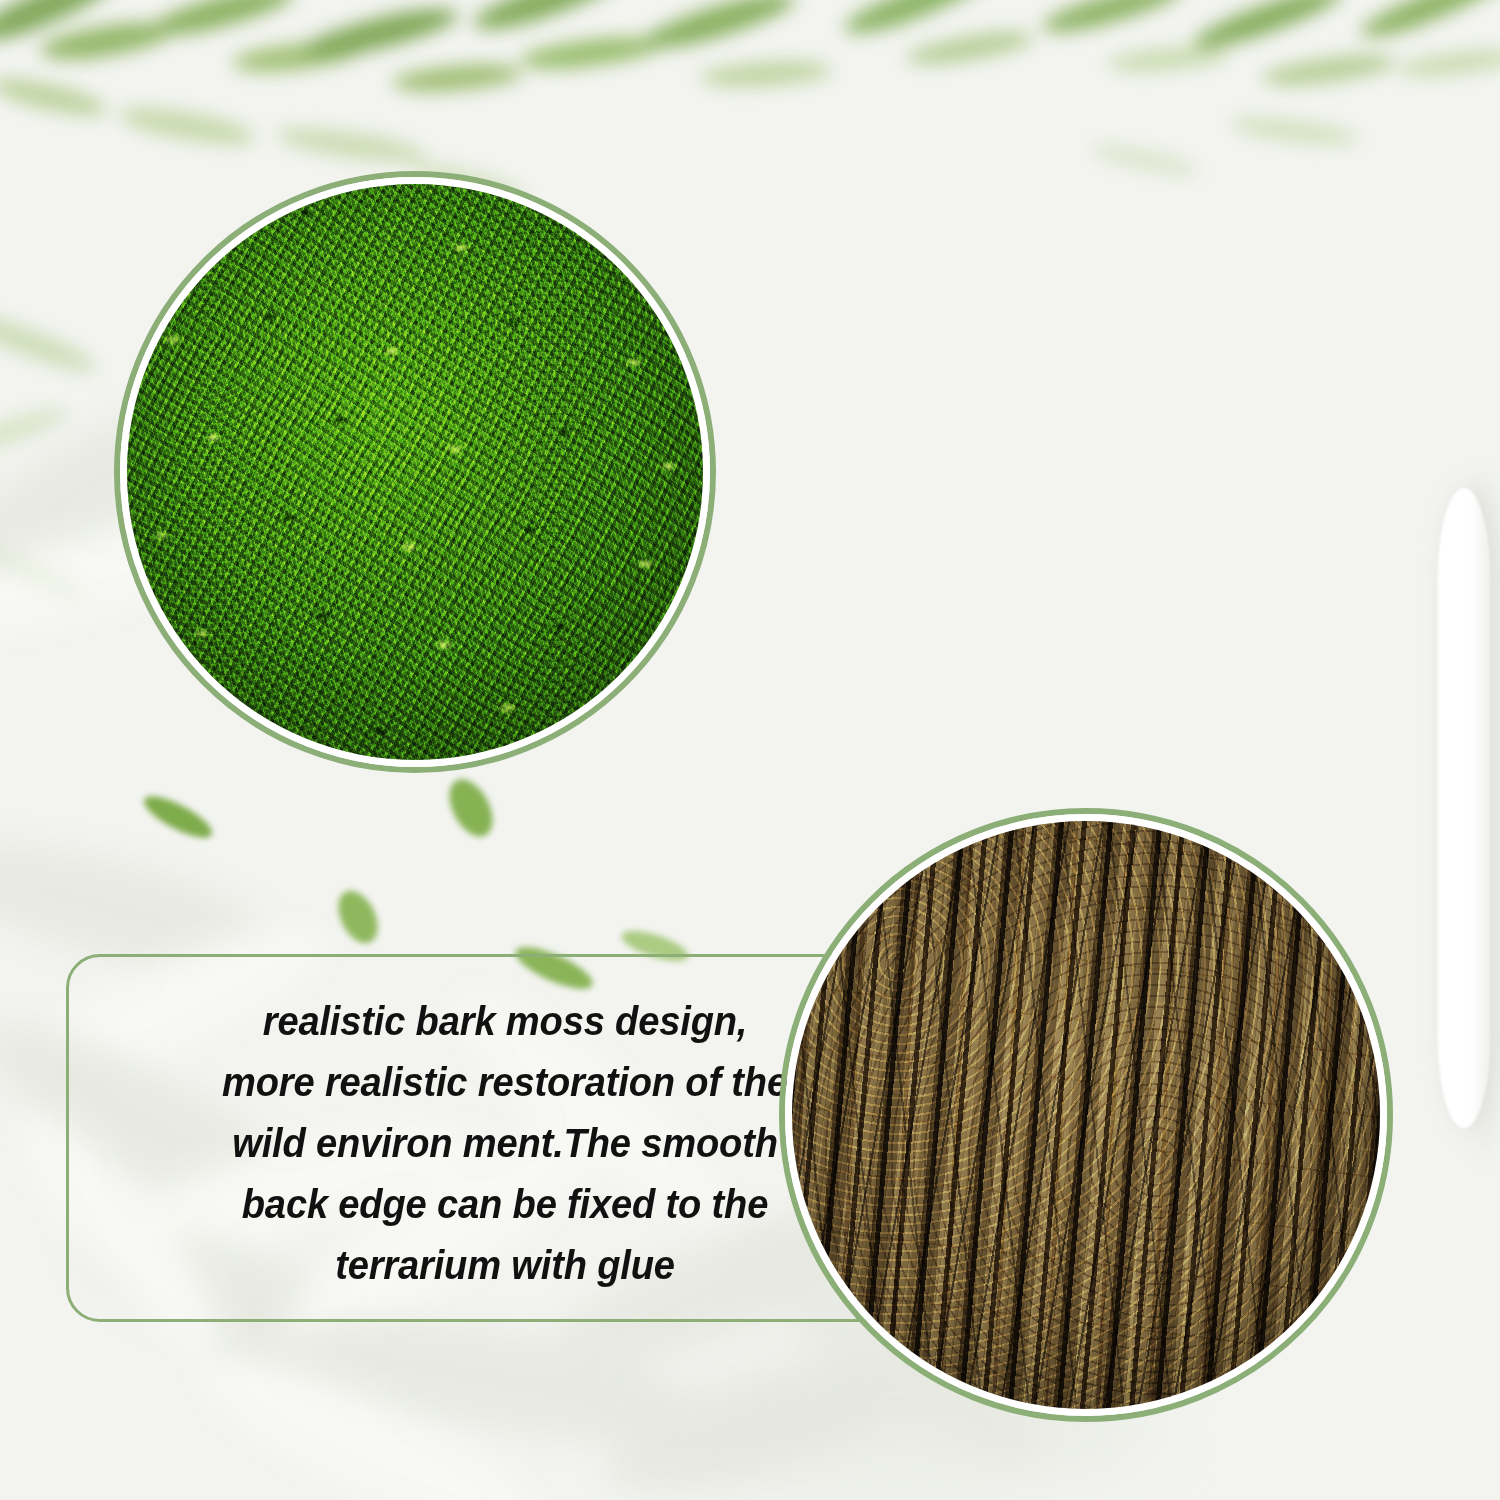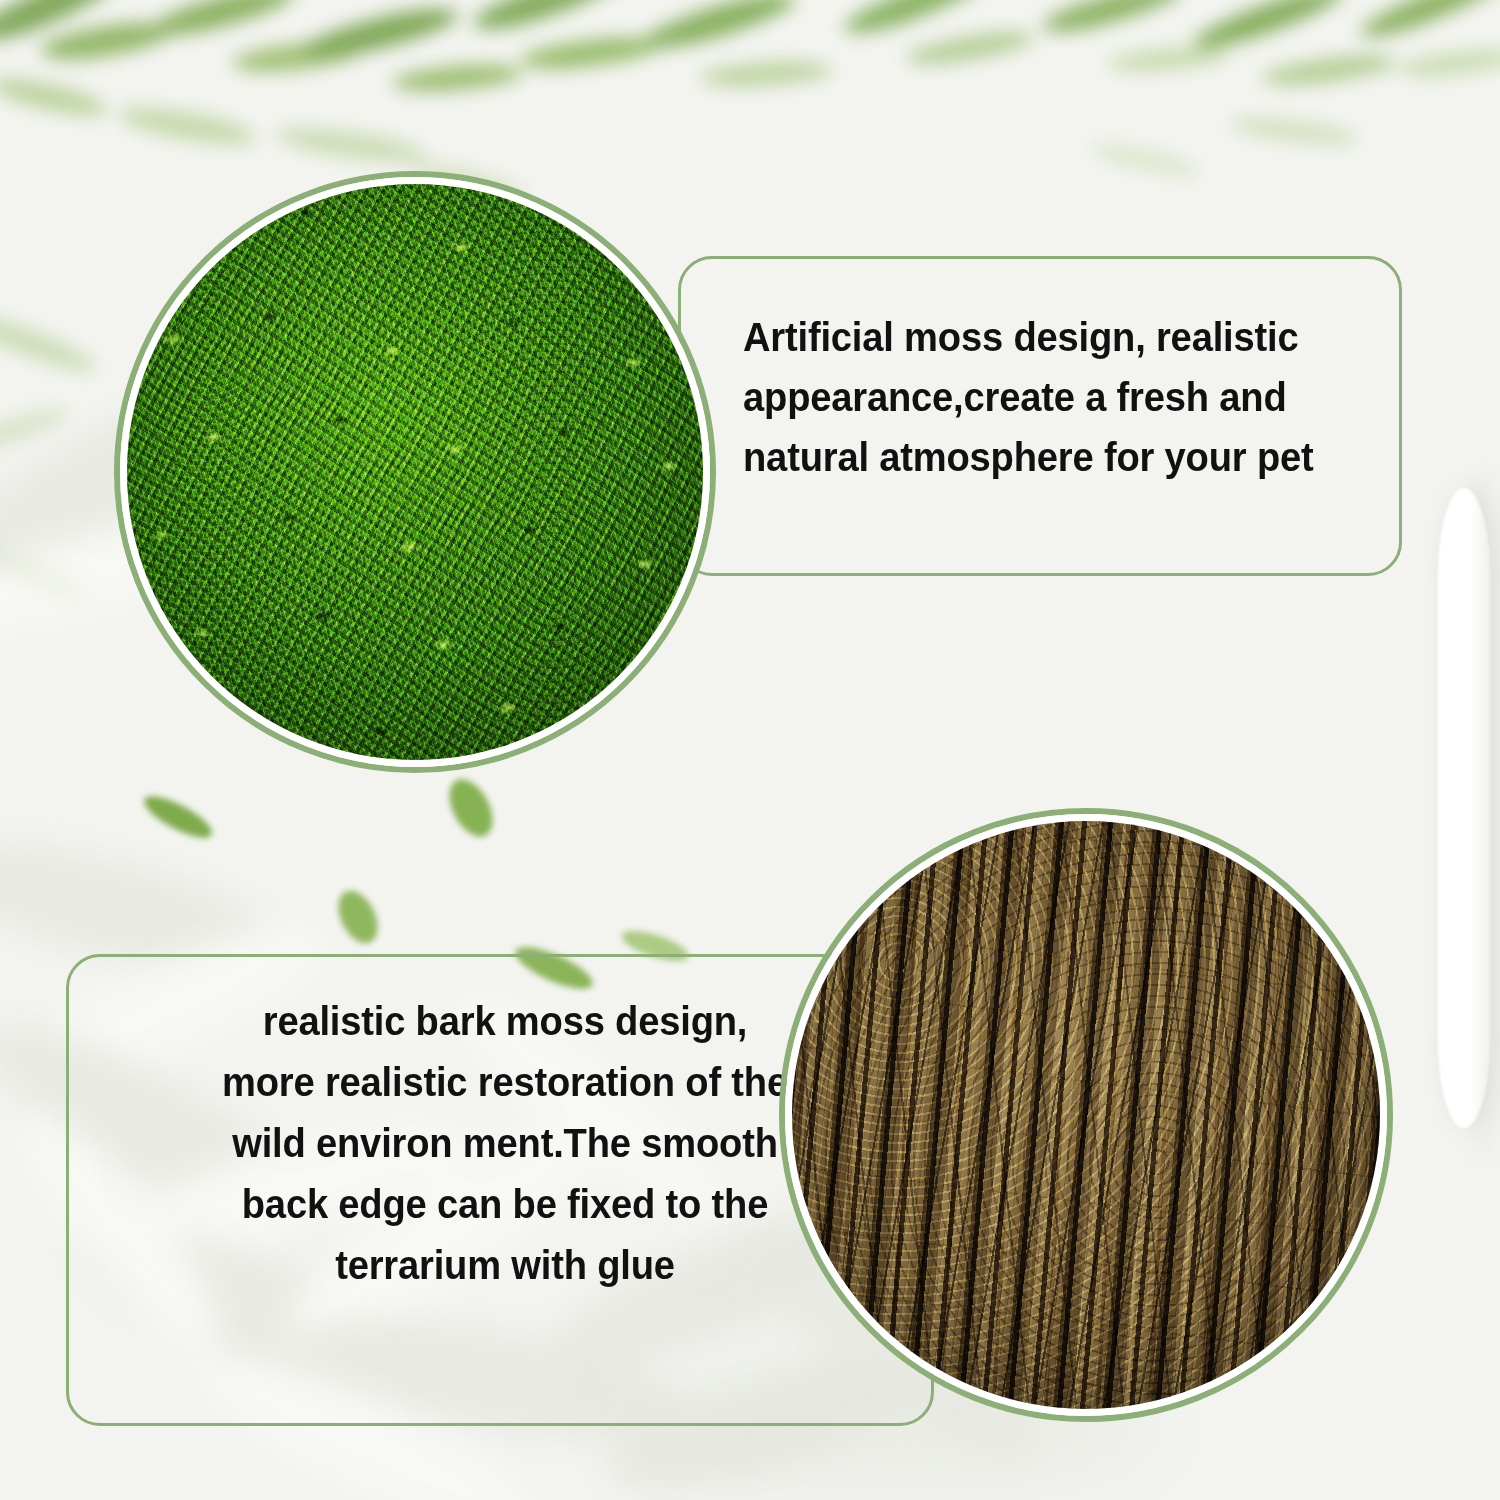--- a/index.html
+++ b/index.html
@@ -61,21 +61,21 @@
   }
 
   #callout-top{left:678px;top:256px;width:724px;height:320px;}
   #callout-top .txt{
     left:62px;top:48px;width:650px;
     font-size:41px;line-height:60px;
     text-align:left;
     transform:scaleX(.93);transform-origin:left top;
   }
 
-  #callout-bottom{left:66px;top:954px;width:868px;height:472px;}
+  #callout-bottom{left:66px;top:954px;width:868px;height:368px;font-style:italic;}
   #callout-bottom .txt{
     left:26px;top:34px;width:820px;
     font-size:41px;line-height:61px;
     text-align:center;
     transform:scaleX(.93);transform-origin:center top;
   }
 
   
   .photo-circle{
     position:absolute;border-radius:50%;
@@ -259,23 +259,20 @@
   </div>
 
   <div class="bg-layer">
     <div class="soft-shadow" style="left:640px;top:1360px;width:520px;height:130px;"></div>
     <div class="soft-shadow" style="left:760px;top:1240px;width:300px;height:110px;opacity:.35;"></div>
   </div>
 
   <div class="white-leaf-2"></div>
   <div class="white-leaf"></div>
 
-  <div class="callout" id="callout-top">
-    <div class="txt">Artificial moss design, realistic appearance,create a fresh and natural atmosphere for your pet</div>
-  </div>
 
   <div class="ring" id="moss-ring"></div>
   <div class="ring-inner-gap" id="moss-gap"></div>
   <div class="photo-circle" id="moss-photo" aria-label="Close-up of dense green artificial moss texture">
     <div class="grain"></div>
     <div class="vign"></div>
   </div>
 
   <div class="callout" id="callout-bottom">
     <div class="txt">realistic bark moss design,

